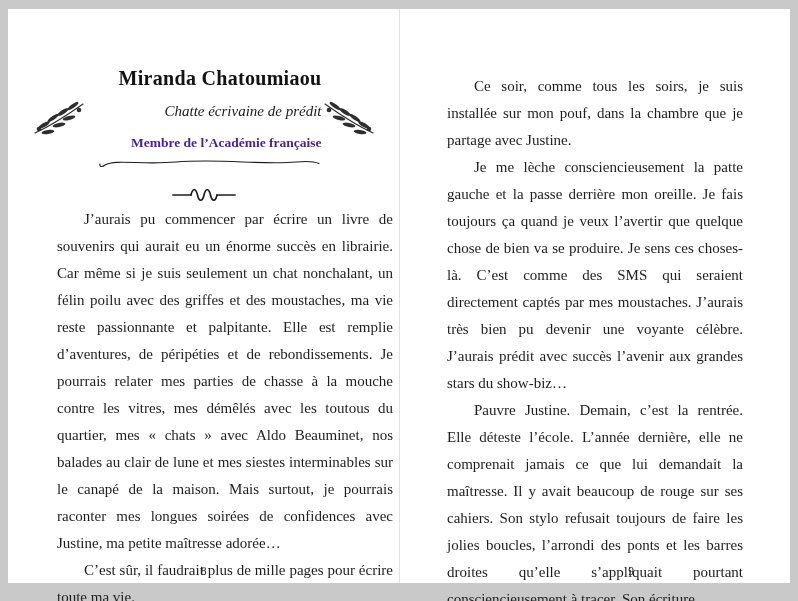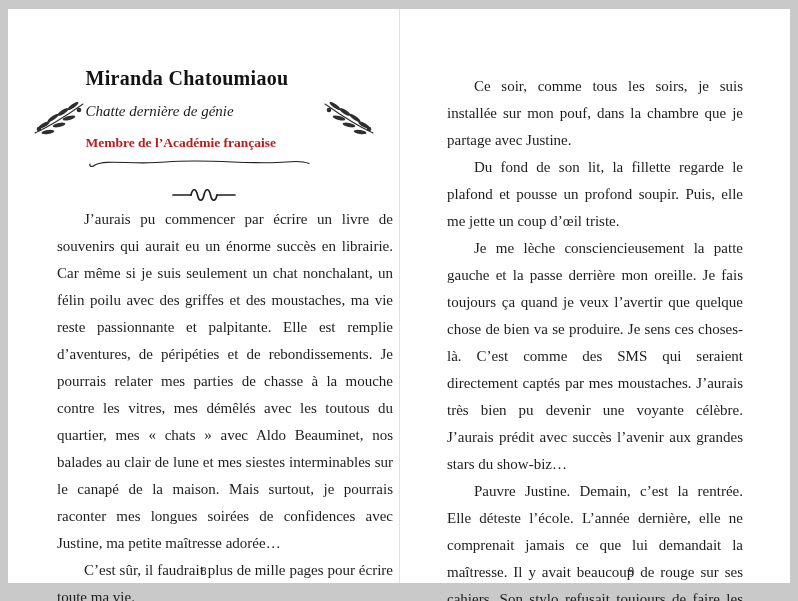--- a/index.html
+++ b/index.html
@@ -30,38 +30,38 @@
 
   
   .chapter-head {
     margin: 58px 28px 0 28px;
     display: flex;
     align-items: center;
     justify-content: center;
   }
   .branch { flex: 0 0 auto; }
   .branch.mirror svg { transform: scaleX(-1); }
-  .head-text { flex: 0 0 auto; width: 236px; text-align: left; }
+  .head-text { flex: 0 0 auto; width: 236px; text-align: right; }
   .book-title {
     font-size: 20px;
     font-weight: 600;
     letter-spacing: 0.3px;
     color: #131313;
   }
   .book-subtitle {
     font-style: italic;
     font-size: 15px;
     margin-top: 13px;
     color: #1a1a1a;
   }
   .affiliation {
     font-size: 13.5px;
     font-weight: 700;
     margin-top: 15px;
-    color: #b91c1c;
+    color: #4c1d95;
   }
   .flourish { margin-top: 3px; }
   .divider { text-align: center; margin-top: 15px; }
 
   
   .text-col {
     position: absolute;
     font-size: 15px;
     line-height: 27px;
     text-align: justify;
@@ -103,21 +103,21 @@
             <ellipse cx="27" cy="28" rx="6.5" ry="2" transform="rotate(-12 27 28)"></ellipse>
             <ellipse cx="37" cy="21" rx="6.5" ry="2" transform="rotate(-14 37 21)"></ellipse>
             <circle cx="7" cy="32" r="2.3"></circle>
             <circle cx="47" cy="13" r="2.3"></circle>
           </g>
         </svg>
       </span>
 
       <span class="head-text">
         <div class="book-title">Miranda Chatoumiaou</div>
-        <div class="book-subtitle">Chatte dernière de génie</div>
+        <div class="book-subtitle">Chatte écrivaine de prédit</div>
         <div class="affiliation">Membre de l’Académie française</div>
         <div class="flourish">
           <svg width="226" height="12" viewBox="0 0 226 12">
             <path d="M4,8 C3,10.5 6,11.5 9,9 C20,3 45,9 80,6 C125,2.5 165,9 200,6 C210,5 218,5.5 223,7.5" fill="none" stroke="#1e1e1e" stroke-width="1.1" stroke-linecap="round"></path>
           </svg>
         </div>
       </span>
 
       <span class="branch mirror">
         <svg width="54" height="42" viewBox="0 0 54 42">
@@ -153,20 +153,19 @@
       <p>J’aurais pu commencer par écrire un livre de souvenirs qui aurait eu un énorme succès en librairie. Car même si je suis seulement un chat nonchalant, un félin poilu avec des griffes et des moustaches, ma vie reste passionnante et palpitante. Elle est remplie d’aventures, de péripéties et de rebondissements. Je pourrais relater mes parties de chasse à la mouche contre les vitres, mes démêlés avec les toutous du quartier, mes « chats » avec Aldo Beauminet, nos balades au clair de lune et mes siestes interminables sur le canapé de la maison. Mais surtout, je pourrais raconter mes longues soirées de confidences avec Justine, ma petite maîtresse adorée…</p>
       <p>C’est sûr, il faudrait plus de mille pages pour écrire toute ma vie.</p>
     </div>
 
     <div class="pagenum">8</div>
   </div>
 
   <div class="page right">
     <div class="text-col" lang="fr">
       <p>Ce soir, comme tous les soirs, je suis installée sur mon pouf, dans la chambre que je partage avec Justine.</p>
-      <p>Du fond de son lit, la fillette regarde le plafond et pousse un profond soupir. Puis, elle me jette un coup d’œil triste.</p>
       <p>Je me lèche consciencieusement la patte gauche et la passe derrière mon oreille. Je fais toujours ça quand je veux l’avertir que quelque chose de bien va se produire. Je sens ces choses-là. C’est comme des SMS qui seraient directement captés par mes moustaches. J’aurais très bien pu devenir une voyante célèbre. J’aurais prédit avec succès l’avenir aux grandes stars du show-biz…</p>
       <p>Pauvre Justine. Demain, c’est la rentrée. Elle déteste l’école. L’année dernière, elle ne comprenait jamais ce que lui demandait la maîtresse. Il y avait beaucoup de rouge sur ses cahiers. Son stylo refusait toujours de faire les jolies boucles, l’arrondi des ponts et les barres droites qu’elle s’appliquait pourtant consciencieusement à tracer. Son écriture,</p>
     </div>
 
     <div class="pagenum">9</div>
   </div>
 </div>
 
 </body></html>

